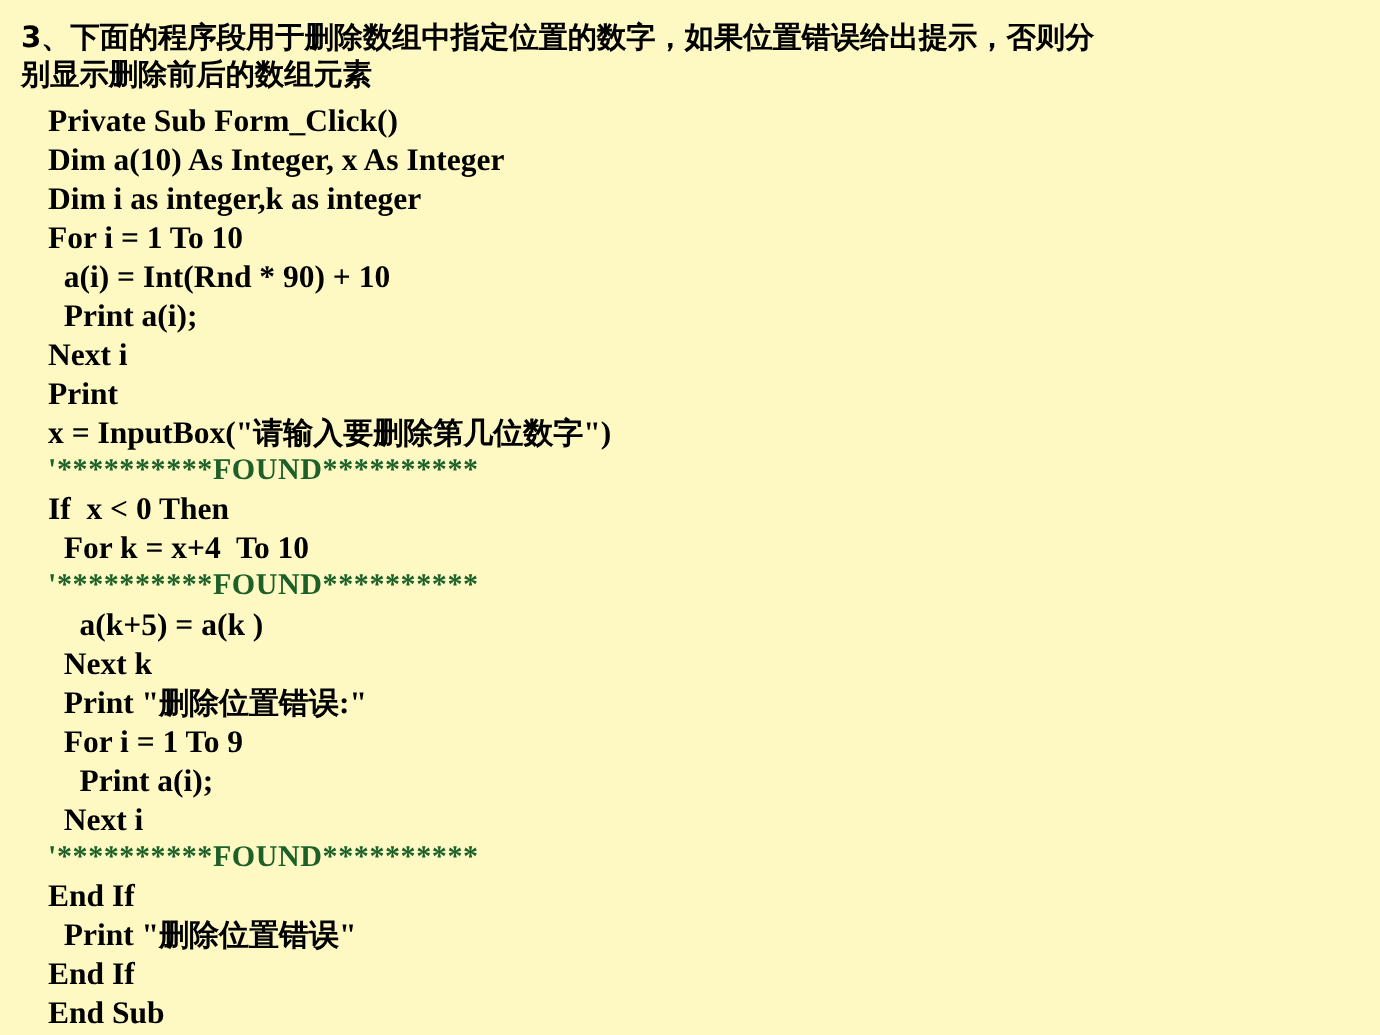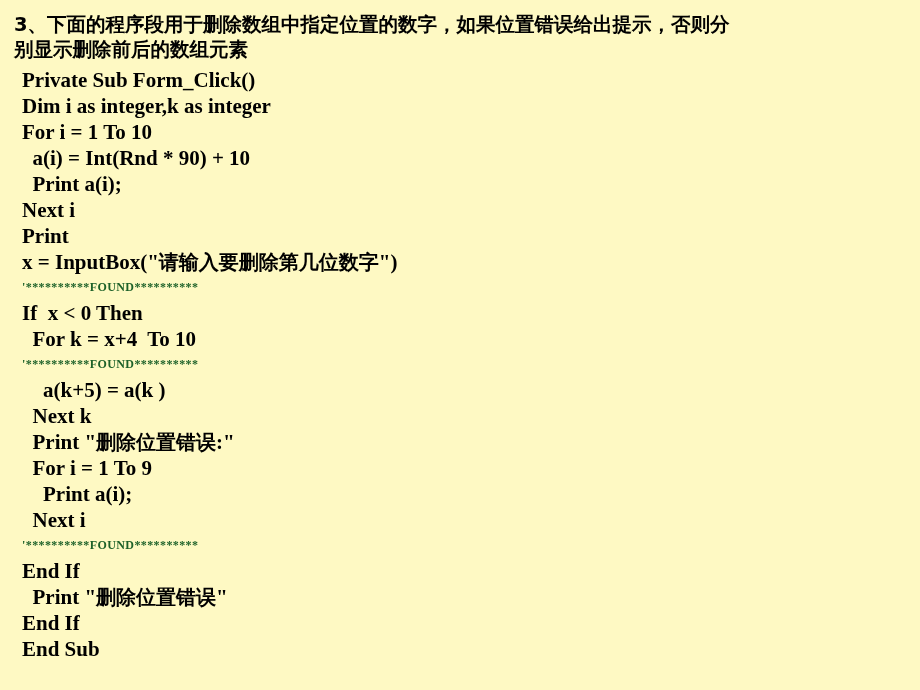--- a/index.html
+++ b/index.html
@@ -52,25 +52,25 @@
   }
   .code-line {
     display: block;
     height: 26px;
     line-height: 26px;
     font-family: "Liberation Serif", "DejaVu Serif", serif;
     font-size: 21px;
     font-weight: 700;
     color: #000000;
     white-space: pre;
-    padding-left: 22px;
+    padding-left: 32px;
     box-sizing: border-box;
   }
   .code-line.found {
-    font-size: 12px;
+    font-size: 20px;
     color: #1d6129;
     letter-spacing: 0.4px;
     height: 25px;
     line-height: 25px;
   }
   .code-line .cjk {
     font-family: "DejaVu Sans", "Liberation Sans", sans-serif;
     font-weight: 700;
     font-size: 20px;
   }
@@ -80,20 +80,21 @@
 
 <div id="page">
 
   <div id="question">
     <span class="qline">3、下面的程序段用于删除数组中指定位置的数字，如果位置错误给出提示，否则分</span>
     <span class="qline">别显示删除前后的数组元素</span>
   </div>
 
   <div id="code">
       <div class="code-line">Private Sub Form_Click()</div>
+      <div class="code-line">Dim a(10) As Integer, x As Integer</div>
       <div class="code-line">Dim i as integer,k as integer</div>
       <div class="code-line">For i = 1 To 10</div>
       <div class="code-line">  a(i) = Int(Rnd * 90) + 10</div>
       <div class="code-line">  Print a(i);</div>
       <div class="code-line">Next i</div>
       <div class="code-line">Print</div>
       <div class="code-line">x = InputBox("<span class="cjk">请输入要删除第几位数字</span>")</div>
       <div class="code-line found">'**********FOUND**********</div>
       <div class="code-line">If  x &lt; 0 Then</div>
       <div class="code-line">  For k = x+4  To 10</div>

